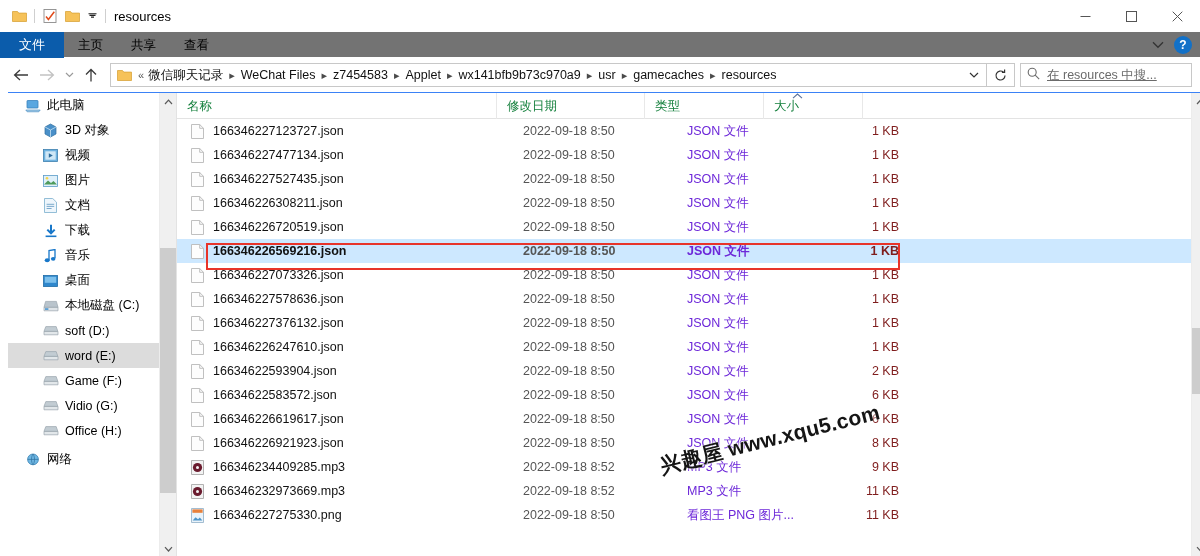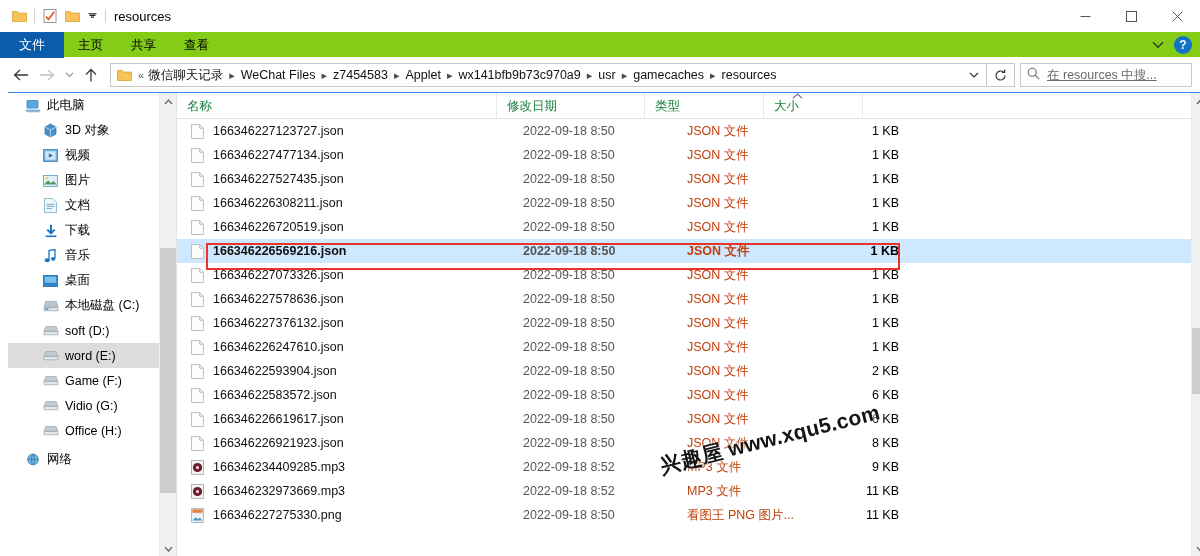--- a/index.html
+++ b/index.html
@@ -44,21 +44,21 @@
     width: 46px; height: 32px;
     display: flex; align-items: center; justify-content: center;
     color: #444;
   }
   .wc svg { display: block; }
 
   
   .ribbon {
     height: 26px; width: 1200px;
     display: flex; align-items: stretch;
-    background: #84cc16;
+    background: #737373;
     position: relative;
     border-bottom: 1px solid #ffffff;
   }
   .tab {
     display: flex; align-items: center; justify-content: center;
     padding: 0 14px;
     font-size: 12.5px; color: #000;
     height: 26px;
     min-width: 40px;
   }
@@ -232,22 +232,22 @@
     height: 24px;
     display: flex; align-items: center;
     font-size: 12.5px;
     position: relative;
     gap: 16px;
   }
   .row.sel { background: #cde8ff; font-weight: bold; }
   .cell { display: flex; align-items: center; height: 24px; overflow: hidden; white-space: nowrap; }
   .cell.name { width: 320px; padding-left: 12px; color: #111; }
   .cell.date { width: 148px; padding-left: 10px; color: #555; }
-  .cell.type { width: 119px; padding-left: 10px; color: #c2410c; }
-  .cell.size { width: 99px; padding-right: 12px; color: #000000; justify-content: flex-end; }
+  .cell.type { width: 119px; padding-left: 10px; color: #6d28d9; }
+  .cell.size { width: 99px; padding-right: 12px; color: #7f1d1d; justify-content: flex-end; }
   .fico { width: 16px; height: 16px; margin-right: 8px; flex: none; display:flex; align-items:center; justify-content:center;}
 
   
   .main-scroll {
     position: absolute; right: 0; top: 0;
     width: 17px; height: 464px;
     background: #f0f0f0;
     border-left: 1px solid #ececec;
   }
 

